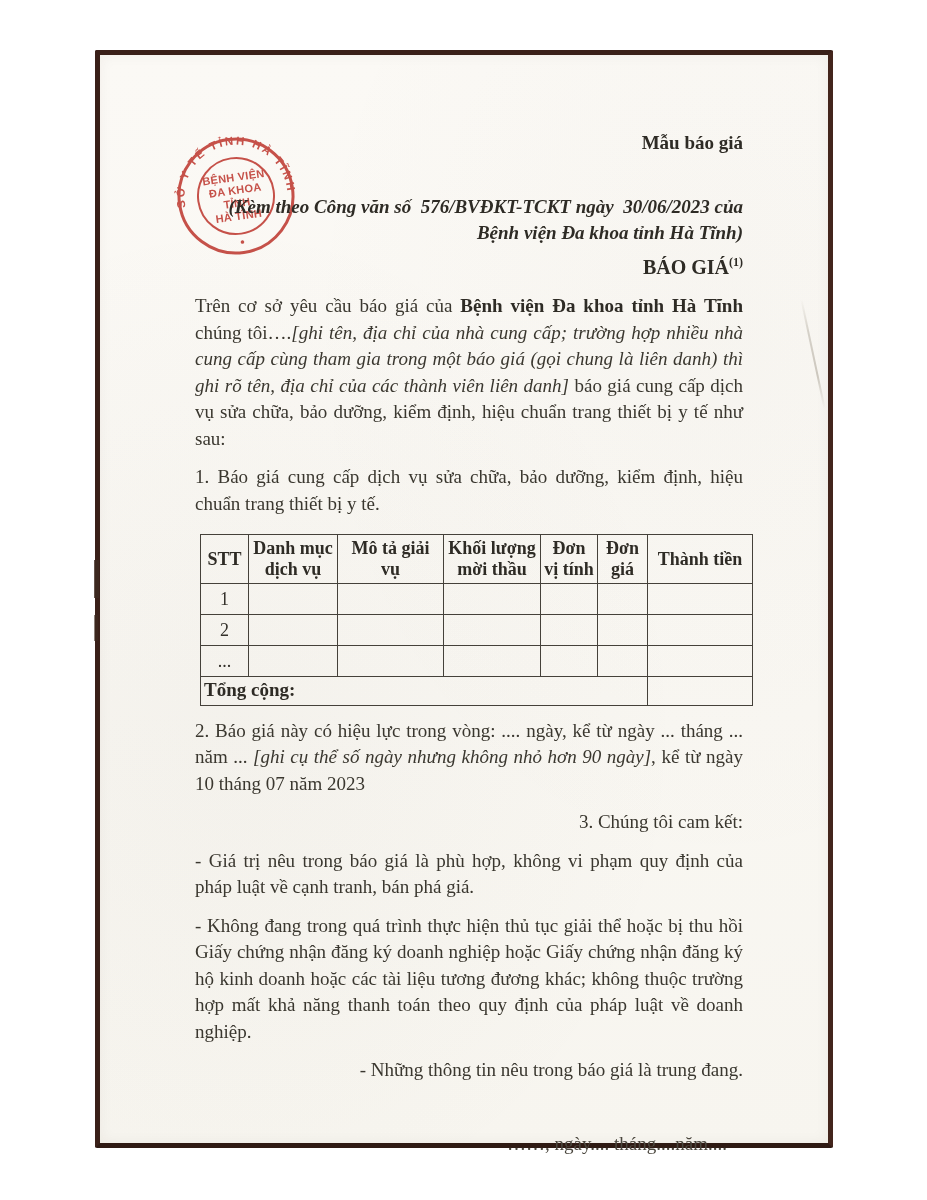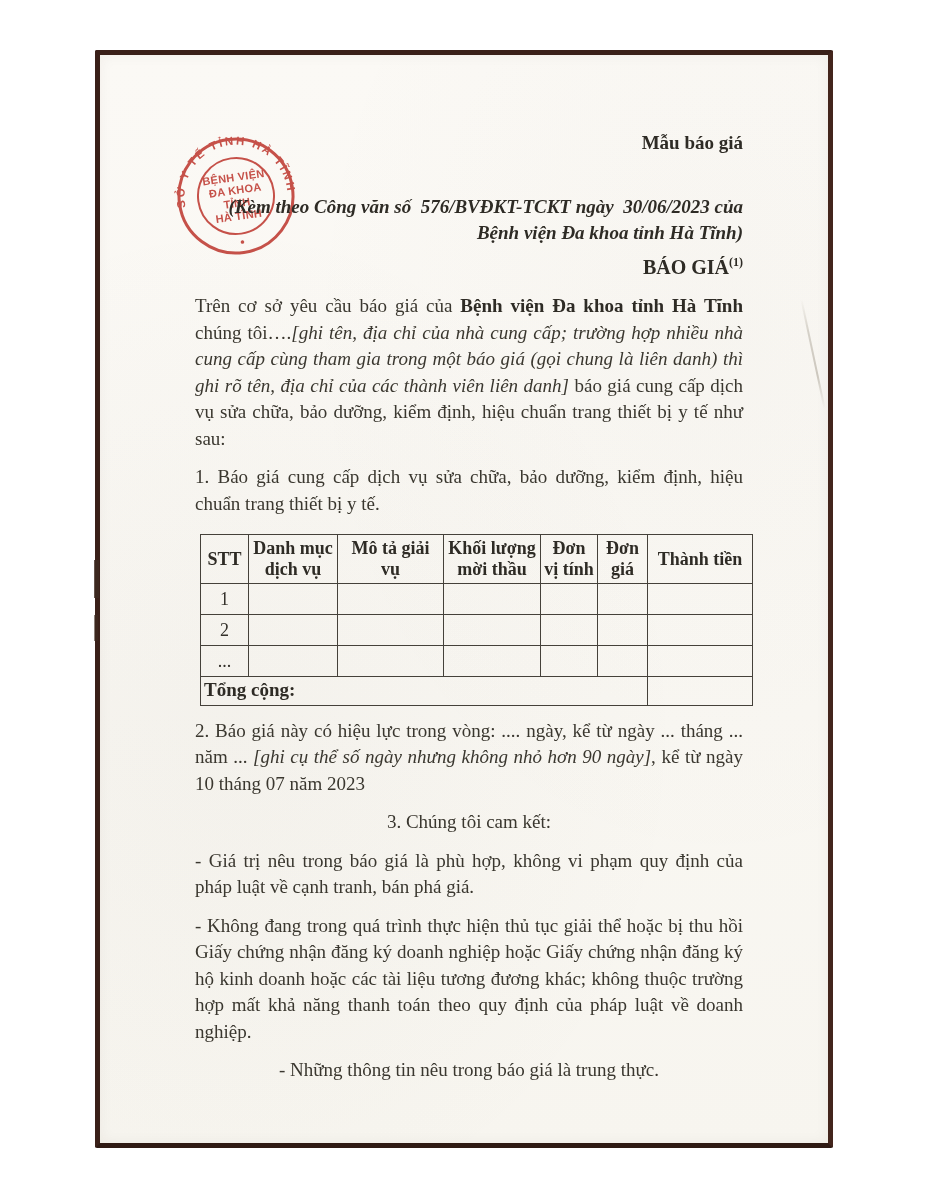--- a/index.html
+++ b/index.html
@@ -46,21 +46,21 @@
   .italic{font-style:italic;}
   .title{font-weight:bold;color:#2e2b25;}
   .subtitle{
     font-weight:bold;font-style:italic;color:#2e2b25;
     margin-top:37px; white-space:pre-wrap;
   }
   .doc-heading{font-weight:bold;color:#2e2b25;margin-top:7px;font-size:20px;}
   .doc-heading sup, .rep-title sup{font-size:12px;line-height:0;}
   .salutation{font-weight:bold;color:#2e2b25;margin-top:9px;}
   p.body-par{margin:12px 0 0 0;text-align:justify;}
-  p.no-justify{text-align:center;}
+  p.no-justify{text-align:right;}
 
   table.quote{
     border-collapse:collapse;
     table-layout:fixed;
     width:552px;
     margin:17px 0 0 5px;
     color:#34312b;
   }
   table.quote td, table.quote th{
     border:1.6px solid #45413a;
@@ -190,17 +190,21 @@
       </tr>
     </tbody>
       </table>
 
     <p class="body-par sec2"><span>2. Báo giá này có hiệu lực trong vòng: .... ngày, kể từ ngày ... tháng ... năm ... </span><span class="italic">[ghi cụ thể số ngày nhưng không nhỏ hơn 90 ngày]</span><span>, kể từ ngày 10 tháng 07 năm 2023</span></p>
 
     <p class="body-par no-justify sec3-head">3. Chúng tôi cam kết:</p>
 
     <p class="body-par bullet">- Giá trị nêu trong báo giá là phù hợp, không vi phạm quy định của pháp luật về cạnh tranh, bán phá giá.</p>
     <p class="body-par bullet">- Không đang trong quá trình thực hiện thủ tục giải thể hoặc bị thu hồi Giấy chứng nhận đăng ký doanh nghiệp hoặc Giấy chứng nhận đăng ký hộ kinh doanh hoặc các tài liệu tương đương khác; không thuộc trường hợp mất khả năng thanh toán theo quy định của pháp luật về doanh nghiệp.</p>
-    <p class="body-par bullet no-justify">- Những thông tin nêu trong báo giá là trung thực.</p>
-
+    <p class="body-par bullet no-justify">- Những thông tin nêu trong báo giá là trung đang.</p>
+
+    <div class="sig-block">
+      <div class="date-line">……, ngày.... tháng....năm....</div>
+
+    </div>
 
   </div>
 </div>
 
 </body></html>

